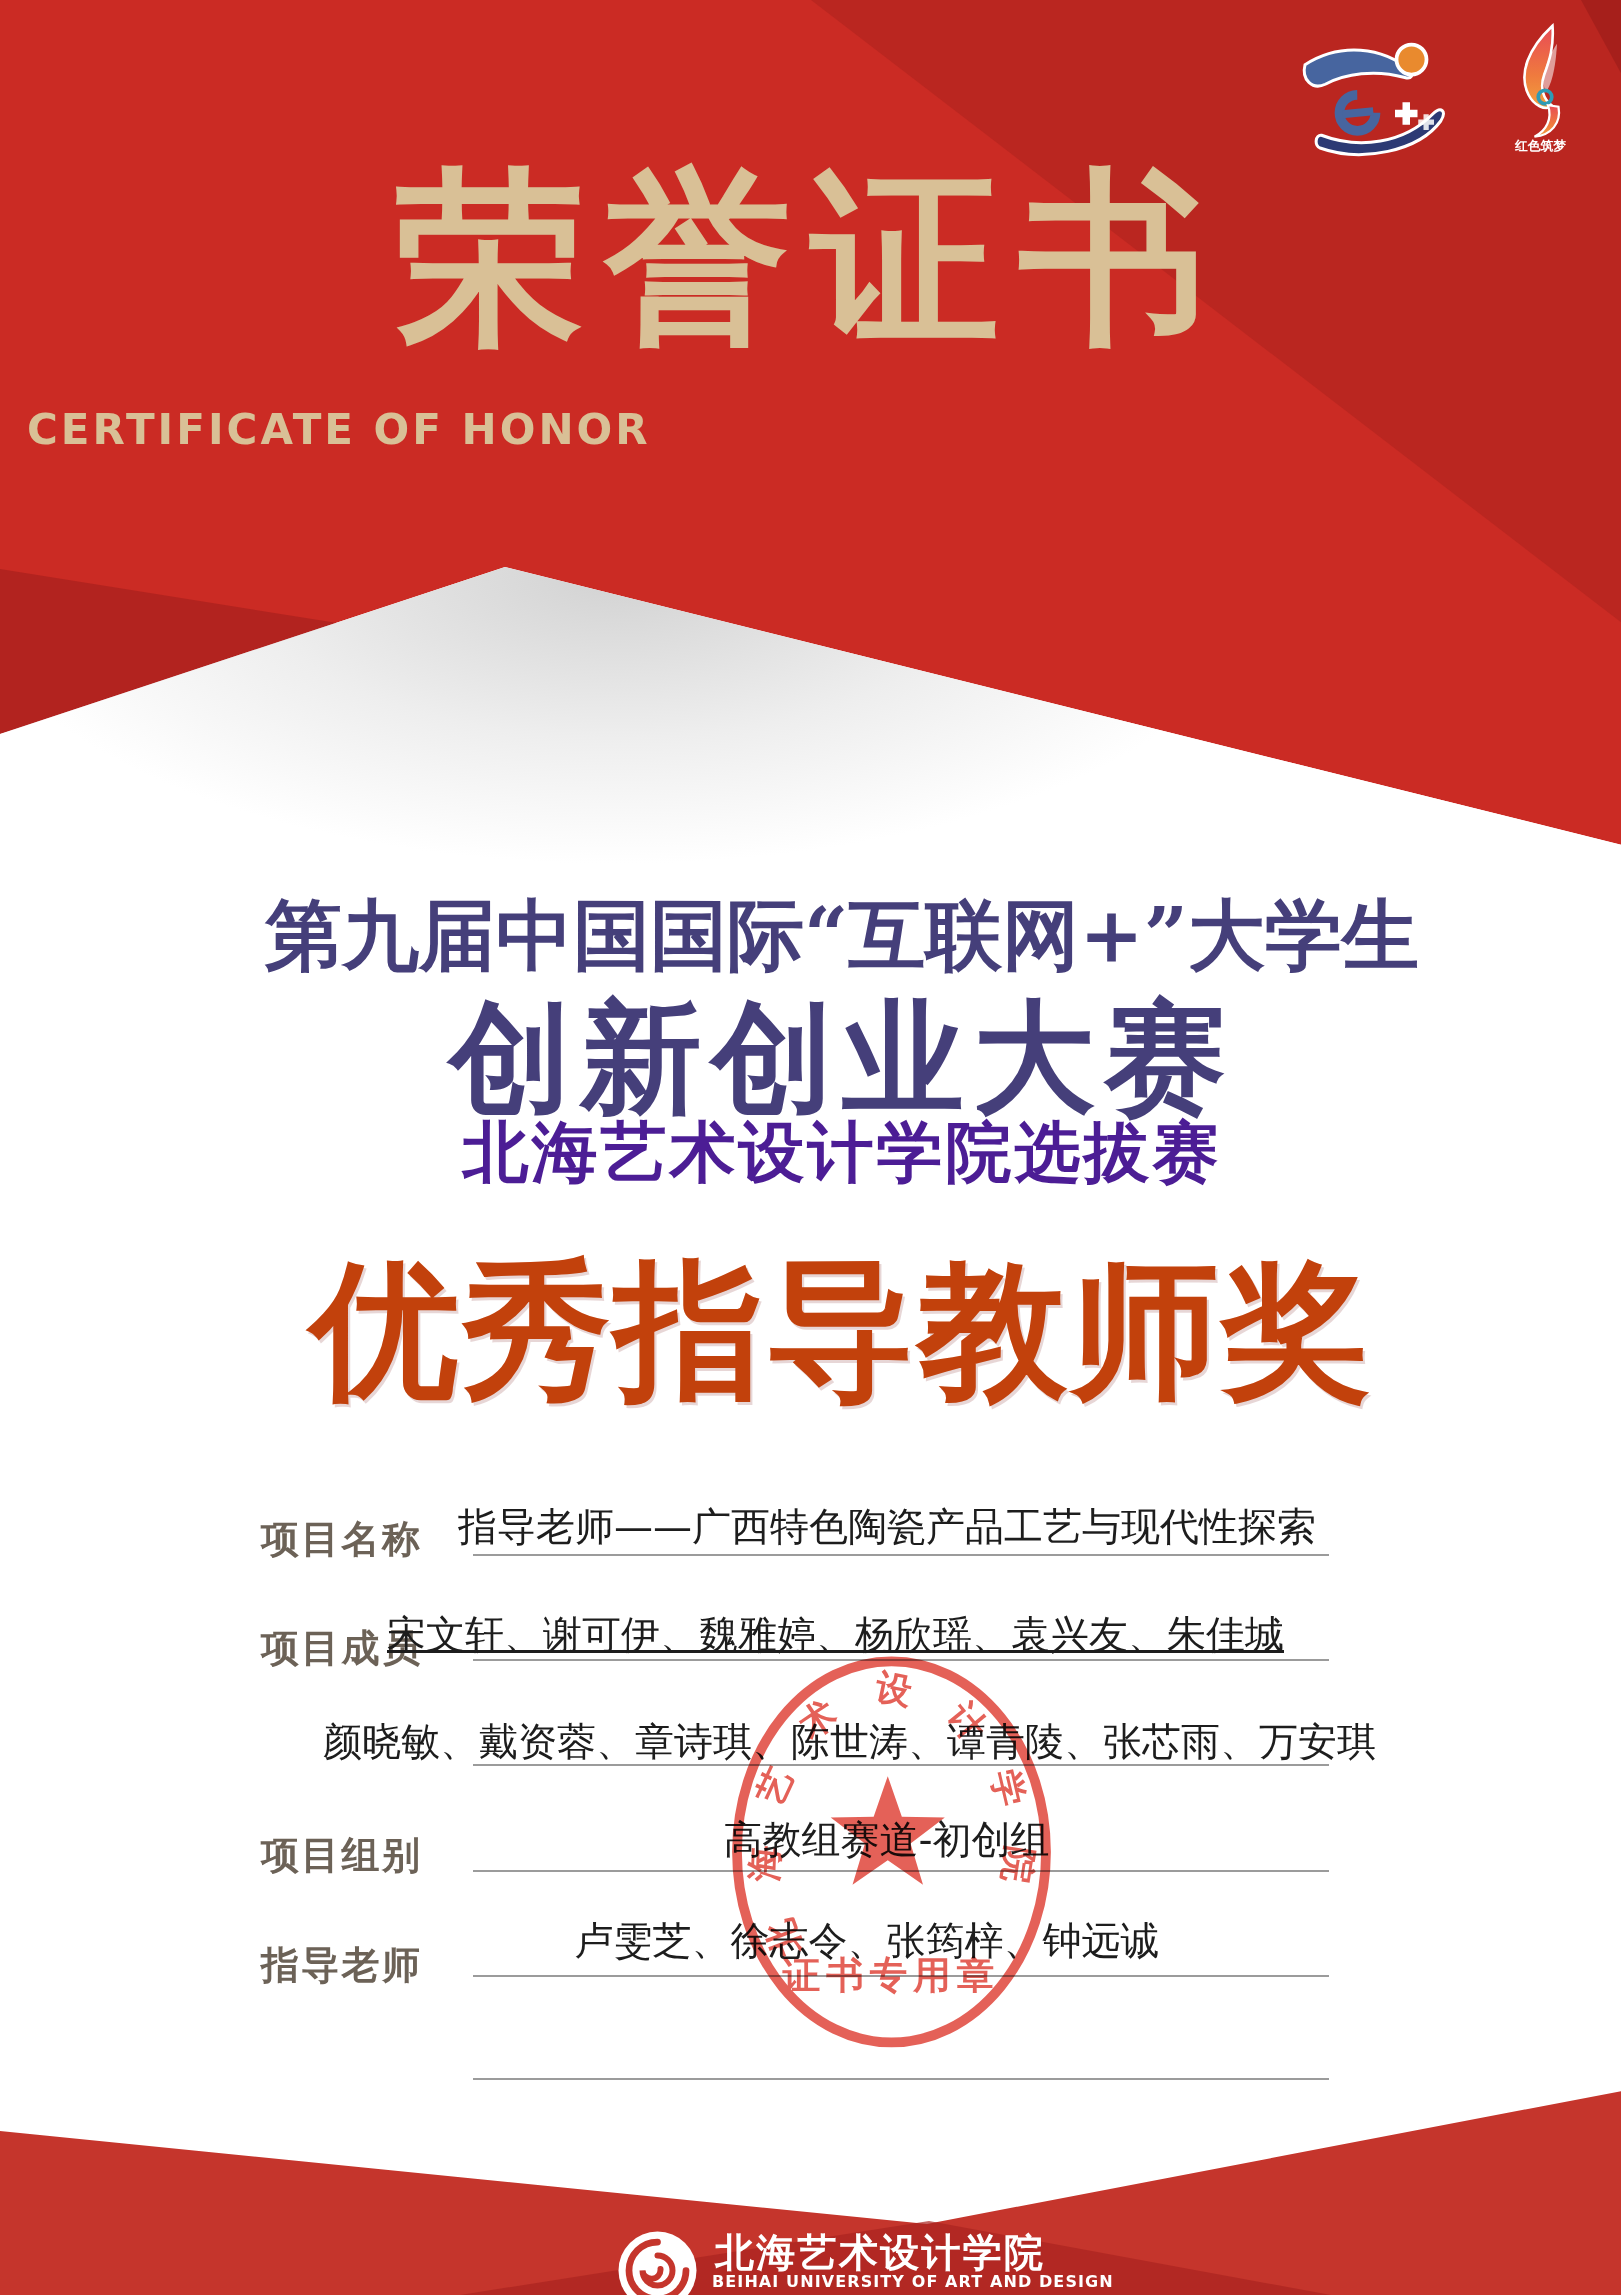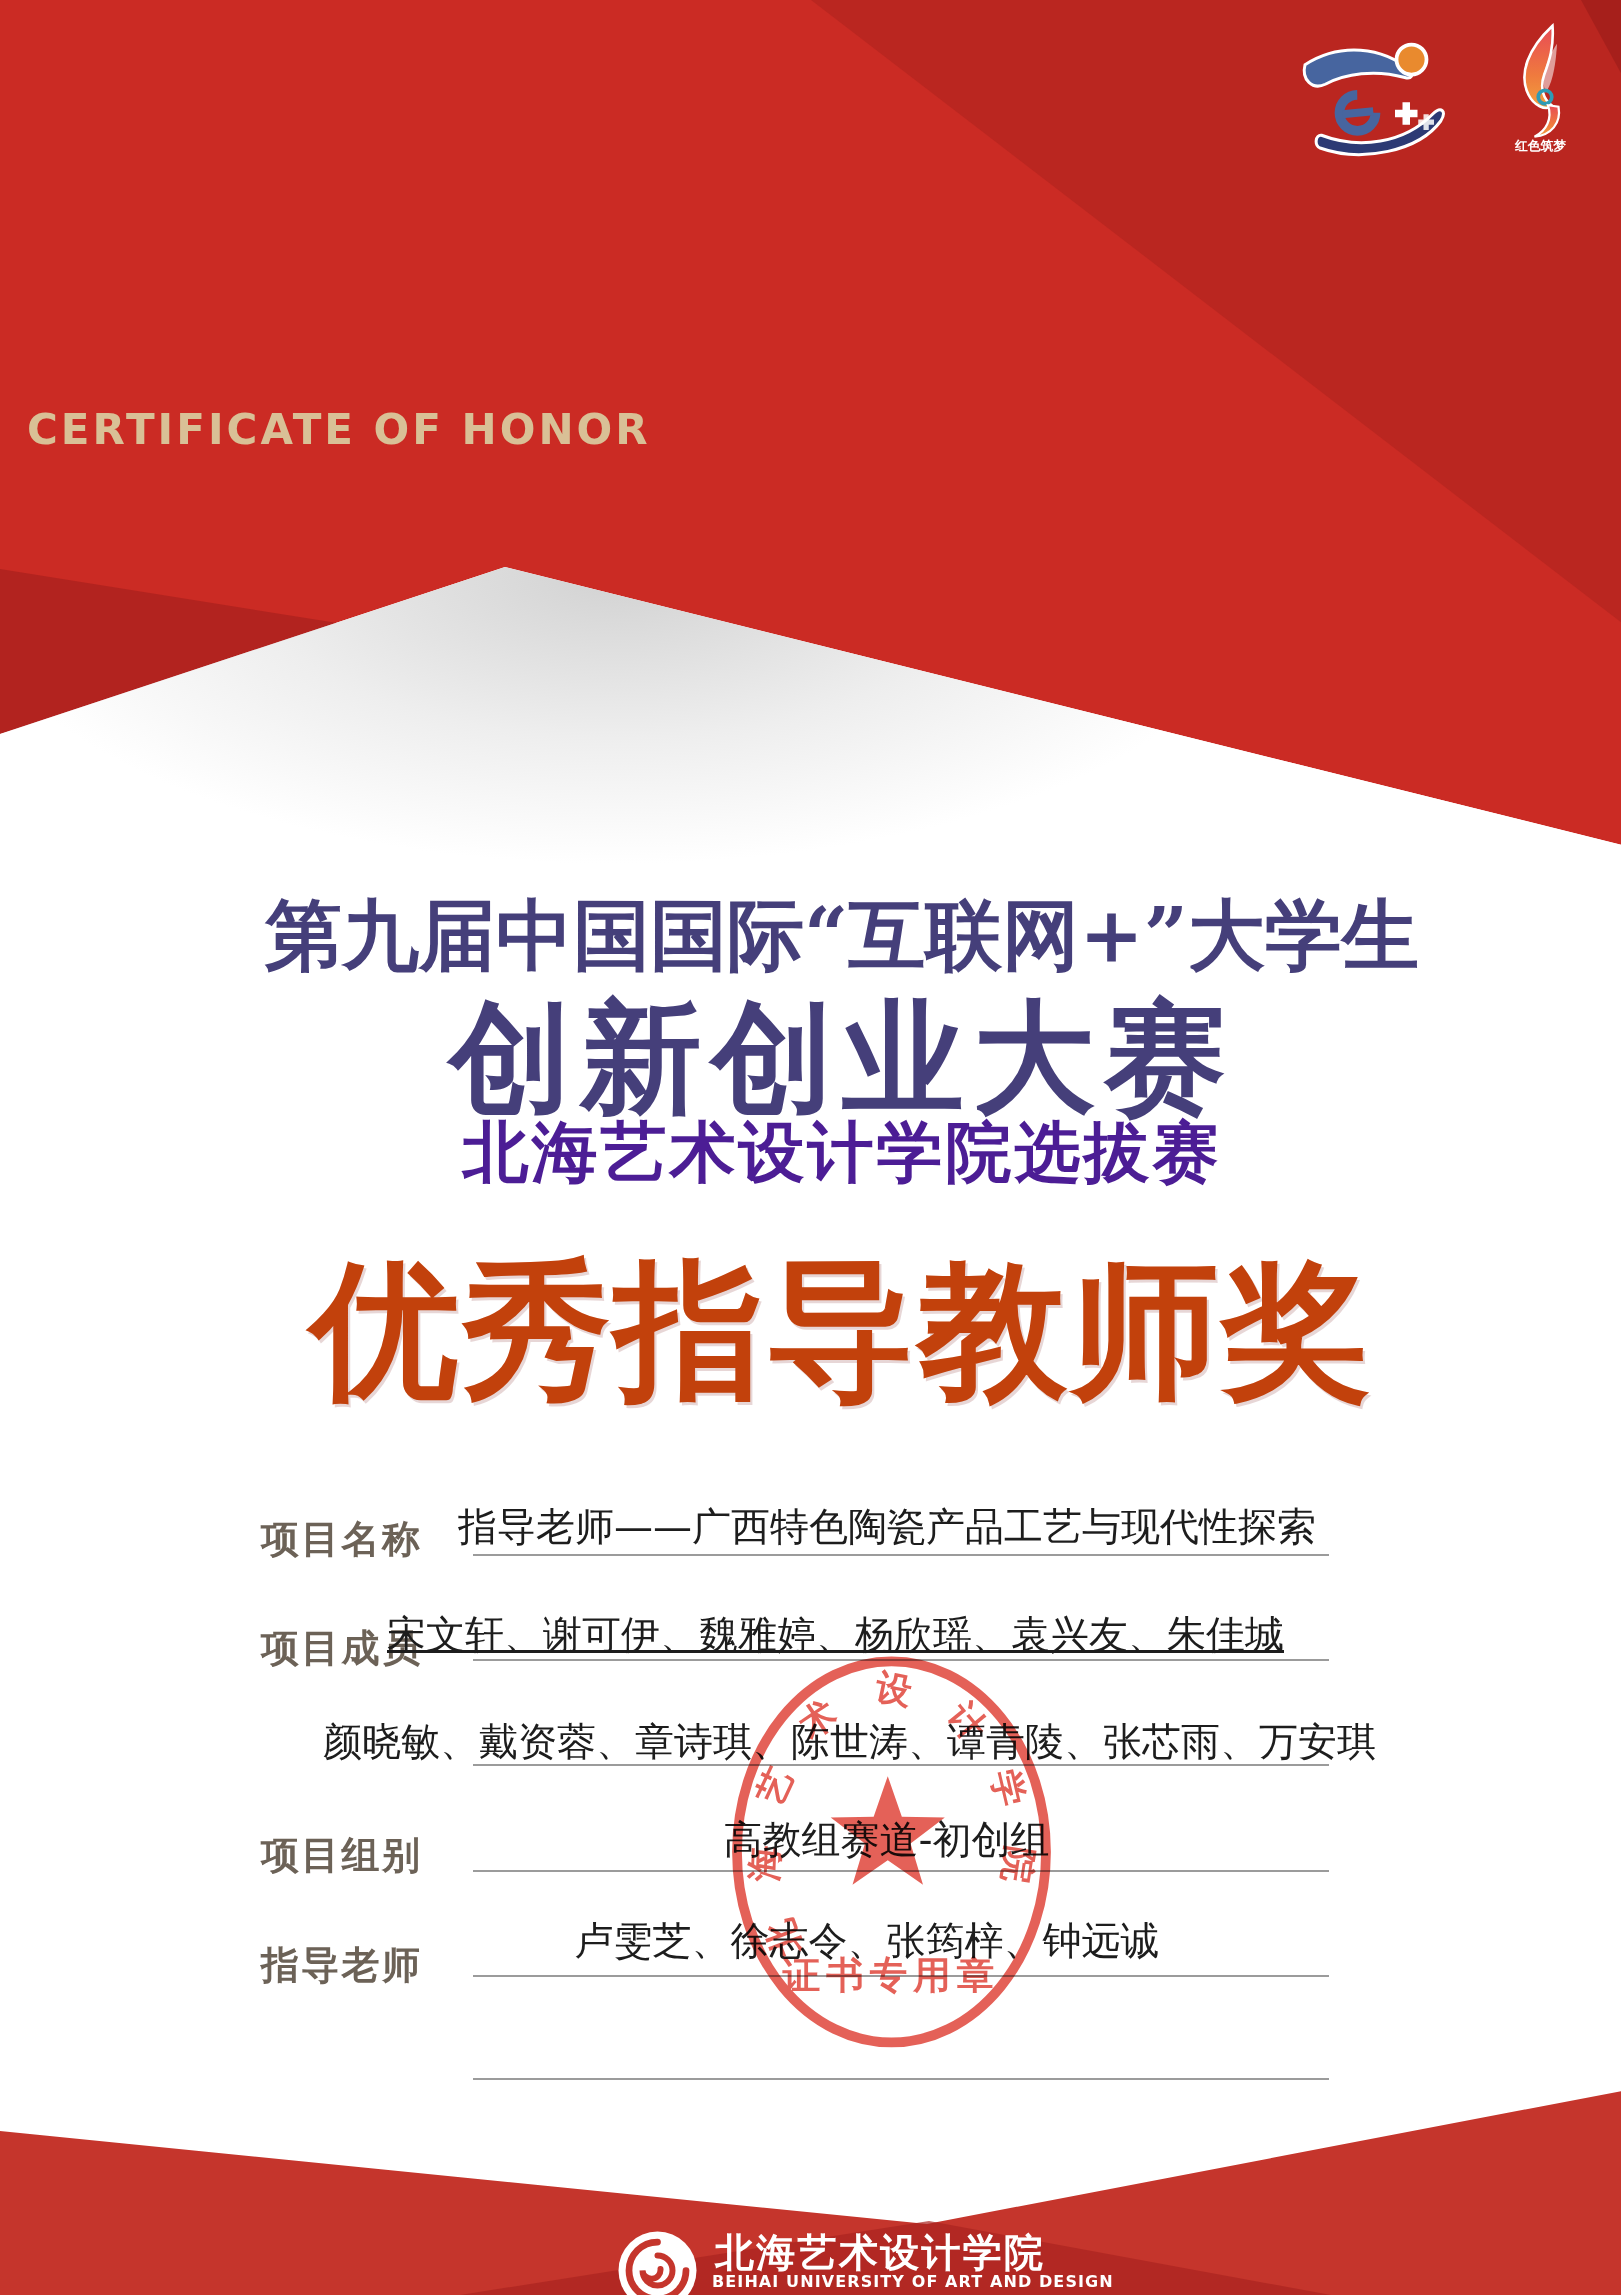--- a/index.html
+++ b/index.html
@@ -99,20 +99,21 @@
         <stop offset="1" stop-color="#f2a03d"></stop>
       </linearGradient>
     </defs>
     <path d="M62 6 C30 36 16 70 30 98 C37 112 52 120 62 113 C49 104 45 88 51 71 C58 52 64 34 62 6 Z" fill="url(#fg)" stroke="#ffffff" stroke-width="3.5"></path>
     <path d="M68 30 C52 54 46 78 53 95 C60 85 66 66 68 30 Z" fill="#ffffff" opacity=".55"></path>
     <circle cx="52" cy="101" r="9" fill="none" stroke="#2e9bb5" stroke-width="5"></circle>
     <path d="M56 112 C62 130 54 146 38 154 C60 152 74 136 70 114 Z" fill="url(#fg)" stroke="#ffffff" stroke-width="3"></path>
     <text x="46" y="172" text-anchor="middle" font-size="17" font-weight="700" fill="#ffffff">红色筑梦</text>
   </svg>
 
+  <div class="cert-title">荣誉证书</div>
   <div class="cert-sub">CERTIFICATE OF HONOR</div>
 
   <div class="h-line h-line1">第九届中国国际“互联网+”大学生</div>
   <div class="h-line h-line2">创新创业大赛</div>
   <div class="h-line h-line3">北海艺术设计学院选拔赛</div>
   <div class="h-line h-award">优秀指导教师奖</div>
 
   <div class="flabel fl1">项目名称</div>
   <div class="flabel fl2">项目成员</div>
   <div class="flabel fl3">项目组别</div>

